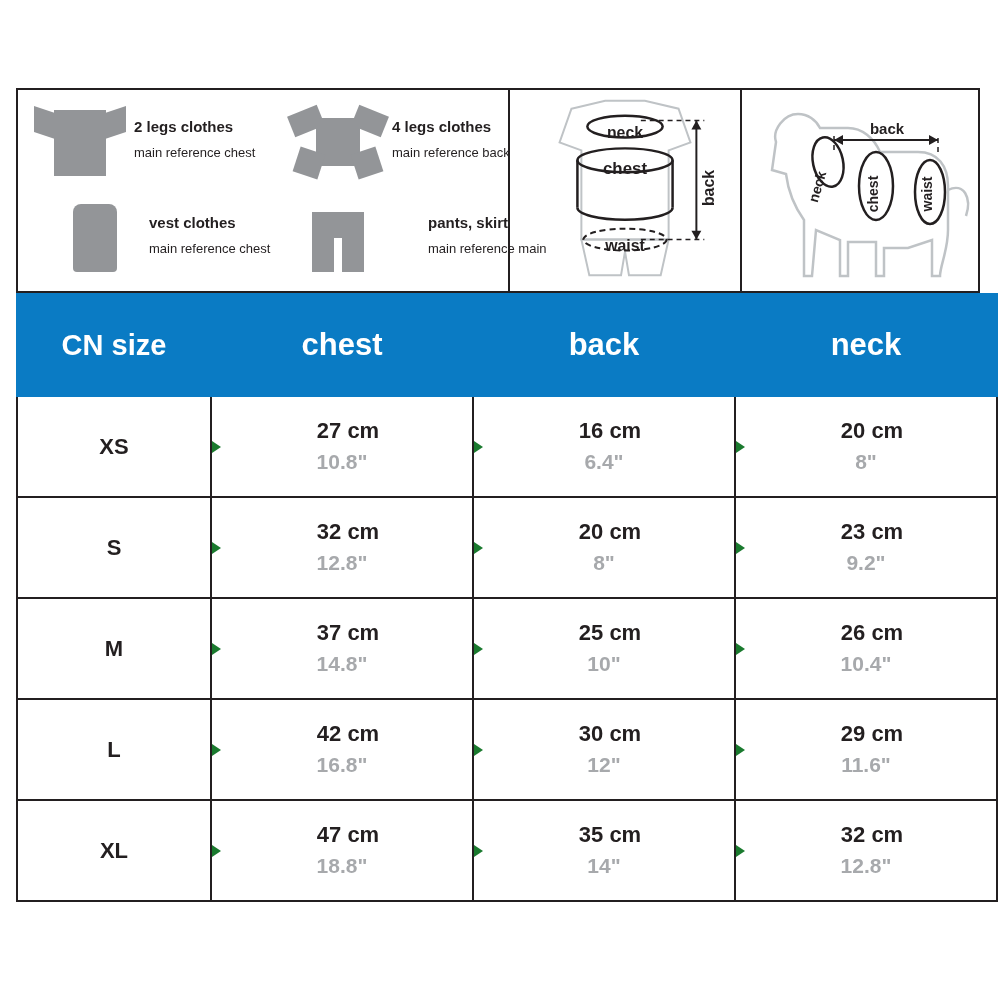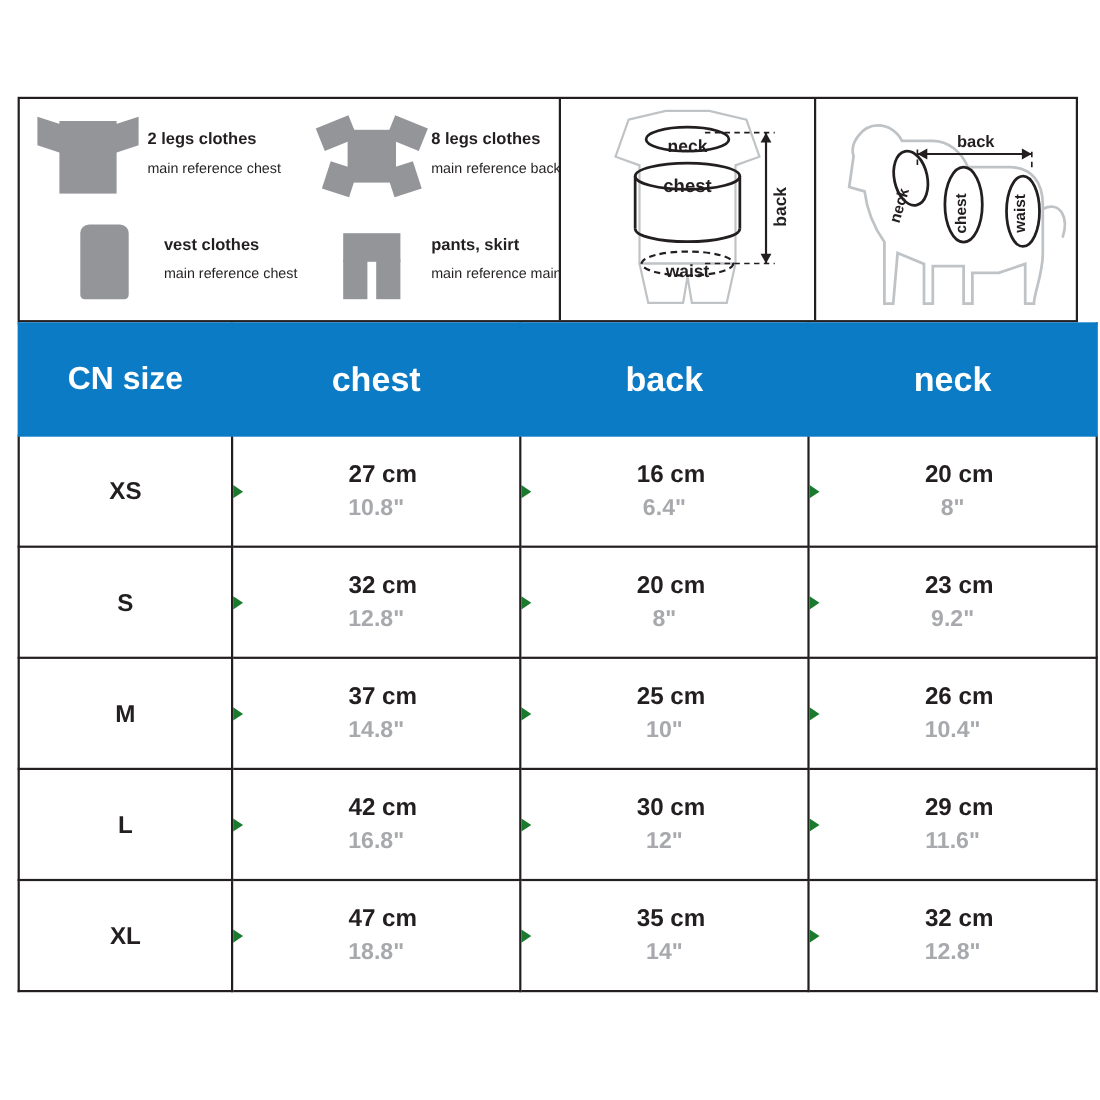--- a/index.html
+++ b/index.html
@@ -182,37 +182,37 @@
 
       <div class="garment-cell" style="left:272px; top:10px;">
         <div class="garment-icon">
           <div class="g-grey four-arm-l"></div>
           <div class="g-grey four-arm-r"></div>
           <div class="g-grey four-center"></div>
           <div class="g-grey four-leg-l"></div>
           <div class="g-grey four-leg-r"></div>
         </div>
         <div class="garment-text">
-          <div class="garment-title">8 legs clothes</div>
+          <div class="garment-title">4 legs clothes</div>
           <div class="garment-sub">main reference back</div>
         </div>
       </div>
 
       <div class="garment-cell" style="left:29px; top:106px;">
         <div class="garment-icon">
           <div class="g-grey vest-body"></div>
           <div class="vest-strap-gap"></div>
         </div>
         <div class="garment-text">
           <div class="garment-title">vest clothes</div>
           <div class="garment-sub">main reference chest</div>
         </div>
       </div>
 
-      <div class="garment-cell" style="left:272px; top:106px;">
+      <div class="garment-cell" style="left:272px; top:106px;gap:36px;">
         <div class="garment-icon">
           <div class="g-grey pants-top"></div>
           <div class="g-grey pants-leg-l"></div>
           <div class="g-grey pants-leg-r"></div>
         </div>
         <div class="garment-text">
           <div class="garment-title">pants, skirt</div>
           <div class="garment-sub">main reference main</div>
         </div>
       </div>

